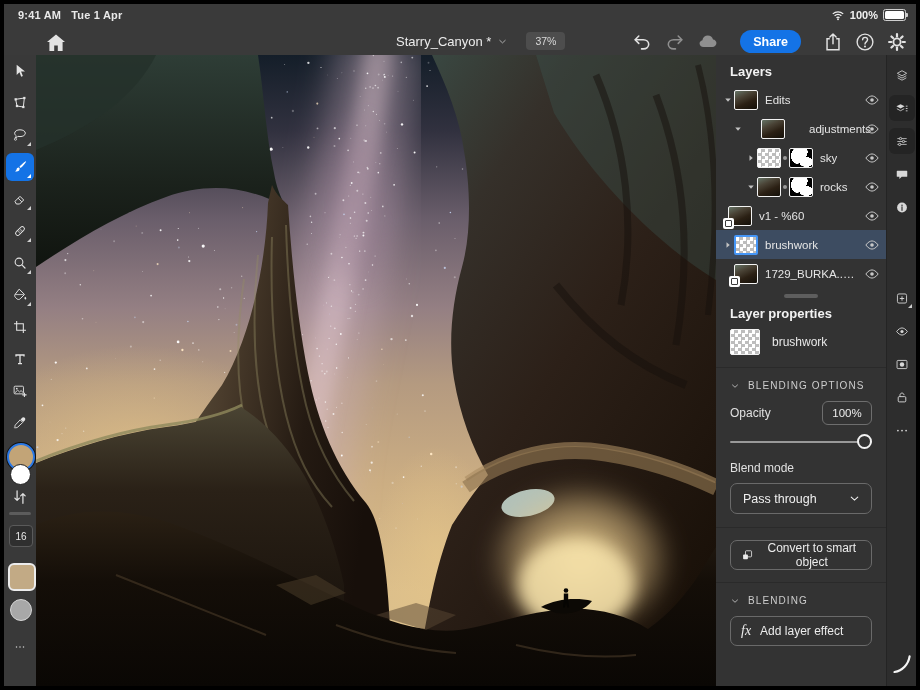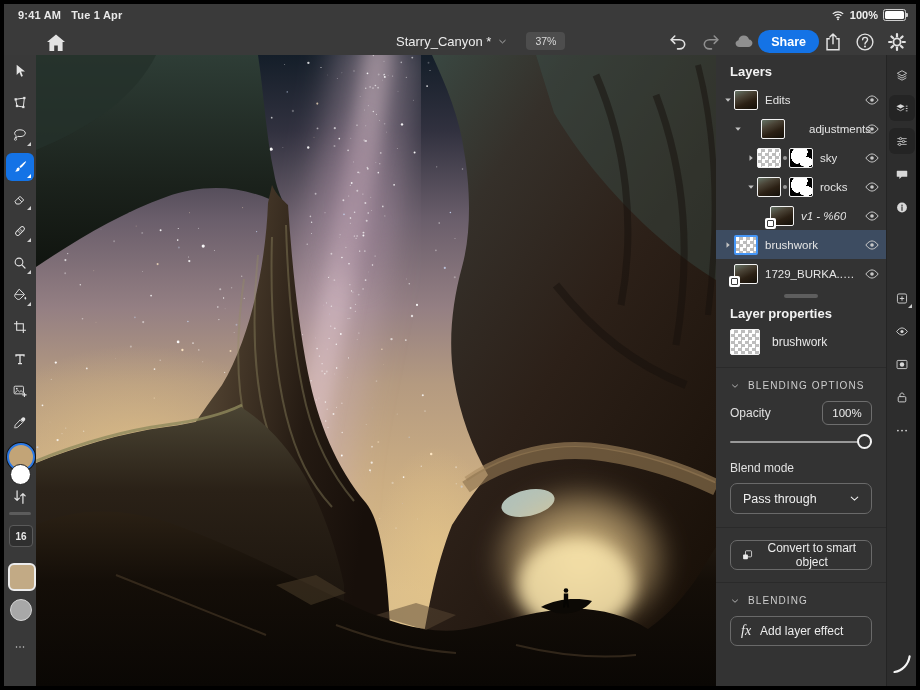--- a/index.html
+++ b/index.html
@@ -14,40 +14,40 @@
   .status-right .pct{font-size:11px;font-weight:700;}
   .batt{width:21px;height:10px;border:1px solid #cfcfcf;border-radius:2.5px;position:relative;}
   .batt .fill{position:absolute;inset:1px;background:#fff;border-radius:1.5px;}
   .batt .nub{position:absolute;right:-3px;top:2.5px;width:2px;height:4px;background:#cfcfcf;border-radius:0 1px 1px 0;}
   .ibtn{background:none;border:none;padding:0;cursor:pointer;display:inline-flex;align-items:center;justify-content:center;color:#e2e2e2;}
   .ibtn.dim{color:#8f8f8f;}
   .tb-home{position:absolute;left:40px;top:27px;width:24px;height:24px;}
   .tb-center{position:absolute;left:386px;top:28px;display:flex;align-items:center;gap:12px;}
   .doc-title{display:flex;align-items:center;gap:6px;color:#ececec;font-size:13px;background:none;border:none;cursor:pointer;}
   .zoom-badge{background:#4d4d4d;color:#d9d9d9;font-size:10.5px;padding:3px 9px;border-radius:4px;}
-  .tb-right{position:absolute;right:8px;top:26px;display:flex;align-items:center;gap:3px;justify-content:center;}
+  .tb-right{position:absolute;right:8px;top:26px;display:flex;align-items:center;gap:21px;justify-content:center;}
   .share-btn{background:#1473e6;color:#fff;font-size:12.5px;font-weight:700;border:none;border-radius:12px;
              padding:4px 13px;height:23px;cursor:pointer;}
   
   .toolrail{position:absolute;left:4px;top:55px;width:32px;height:631px;background:#393939;}
   .tbtn{position:absolute;left:2px;width:28px;height:28px;border-radius:6px;background:none;border:none;
         display:flex;align-items:center;justify-content:center;color:#e3e3e3;cursor:pointer;}
   .tbtn.sel{background:#1473e6;color:#fff;}
   .subtri{position:absolute;right:3px;bottom:3px;width:0;height:0;border-style:solid;
           border-width:0 0 4px 4px;border-color:transparent transparent #cfcfcf transparent;}
   .tbtn.sel .subtri{border-color:transparent transparent #fff transparent;}
   .chips{position:absolute;left:0;top:388px;width:32px;height:44px;}
   .fgchip{position:absolute;left:3px;top:0;width:24px;height:24px;border-radius:50%;background:#c2a477;
           border:2px solid #2b78e4;box-shadow:0 0 0 1px #111;cursor:pointer;}
   .bgchip{position:absolute;left:6px;top:21px;width:19px;height:19px;border-radius:50%;background:#fff;
           border:1px solid #222;cursor:pointer;}
   .swapbtn{position:absolute;left:6px;top:432px;width:20px;height:20px;}
   .raildiv{position:absolute;left:5px;top:457px;width:22px;height:3px;border-radius:2px;background:#5c5c5c;}
   .sizebadge{position:absolute;left:5px;top:470px;width:22px;height:20px;background:#2f2f2f;border:1px solid #5a5a5a;
-             border-radius:4px;color:#e8e8e8;font-size:10px;display:flex;align-items:center;justify-content:center;cursor:pointer;font-weight:bold;}
+             border-radius:4px;color:#e8e8e8;font-size:10px;display:flex;align-items:center;justify-content:center;cursor:pointer;}
   .tipswatch{position:absolute;left:4px;top:508px;width:24px;height:24px;background:#c2aa85;border:2px solid #ececec;
              border-radius:6px;cursor:pointer;}
   .graydot{position:absolute;left:6px;top:544px;width:20px;height:20px;border-radius:50%;background:#a8a8a8;
            border:1px solid #d6d6d6;cursor:pointer;}
   .raildots{position:absolute;left:6px;top:586px;width:20px;height:12px;color:#cfcfcf;}
   
   .canvas{position:absolute;left:36px;top:55px;width:680px;height:631px;}
   .canvas svg{display:block;}
   
   .layers{position:absolute;left:716px;top:55px;width:170px;height:631px;background:#333;color:#e3e3e3;}
@@ -1061,21 +1061,21 @@
           </span>
           <div class="thumb photo"></div>
           <span class="masklink"></span>
           <div class="thumb mask"></div>
           <span class="lname">rocks</span>
           <span class="leye"><svg viewBox="0 0 24 24" width="100%" height="100%" xmlns="http://www.w3.org/2000/svg">
               <path d="M2.8 12 C5.8 7.6 9.6 5.9 12 5.9 C14.4 5.9 18.2 7.6 21.2 12 C18.2 16.4 14.4 18.1 12 18.1 C9.6 18.1 5.8 16.4 2.8 12 Z" fill="none" stroke="currentColor" stroke-width="1.5"></path>
               <circle cx="12" cy="12" r="2.7" fill="currentColor"></circle>
             </svg></span>
         </div>
-        <div class="lrow" style="padding-left: 42px; font-style: italic;">
+        <div class="lrow" style="">
           <span class="lcaret" style="width: 12px; height: 12px;"></span>
           <div class="thumb smart">
             <span class="sbadge">
               <i></i>
             </span>
           </div>
           <span class="lname">v1 - %60</span>
           <span class="leye"><svg viewBox="0 0 24 24" width="100%" height="100%" xmlns="http://www.w3.org/2000/svg">
               <path d="M2.8 12 C5.8 7.6 9.6 5.9 12 5.9 C14.4 5.9 18.2 7.6 21.2 12 C18.2 16.4 14.4 18.1 12 18.1 C9.6 18.1 5.8 16.4 2.8 12 Z" fill="none" stroke="currentColor" stroke-width="1.5"></path>
               <circle cx="12" cy="12" r="2.7" fill="currentColor"></circle>

